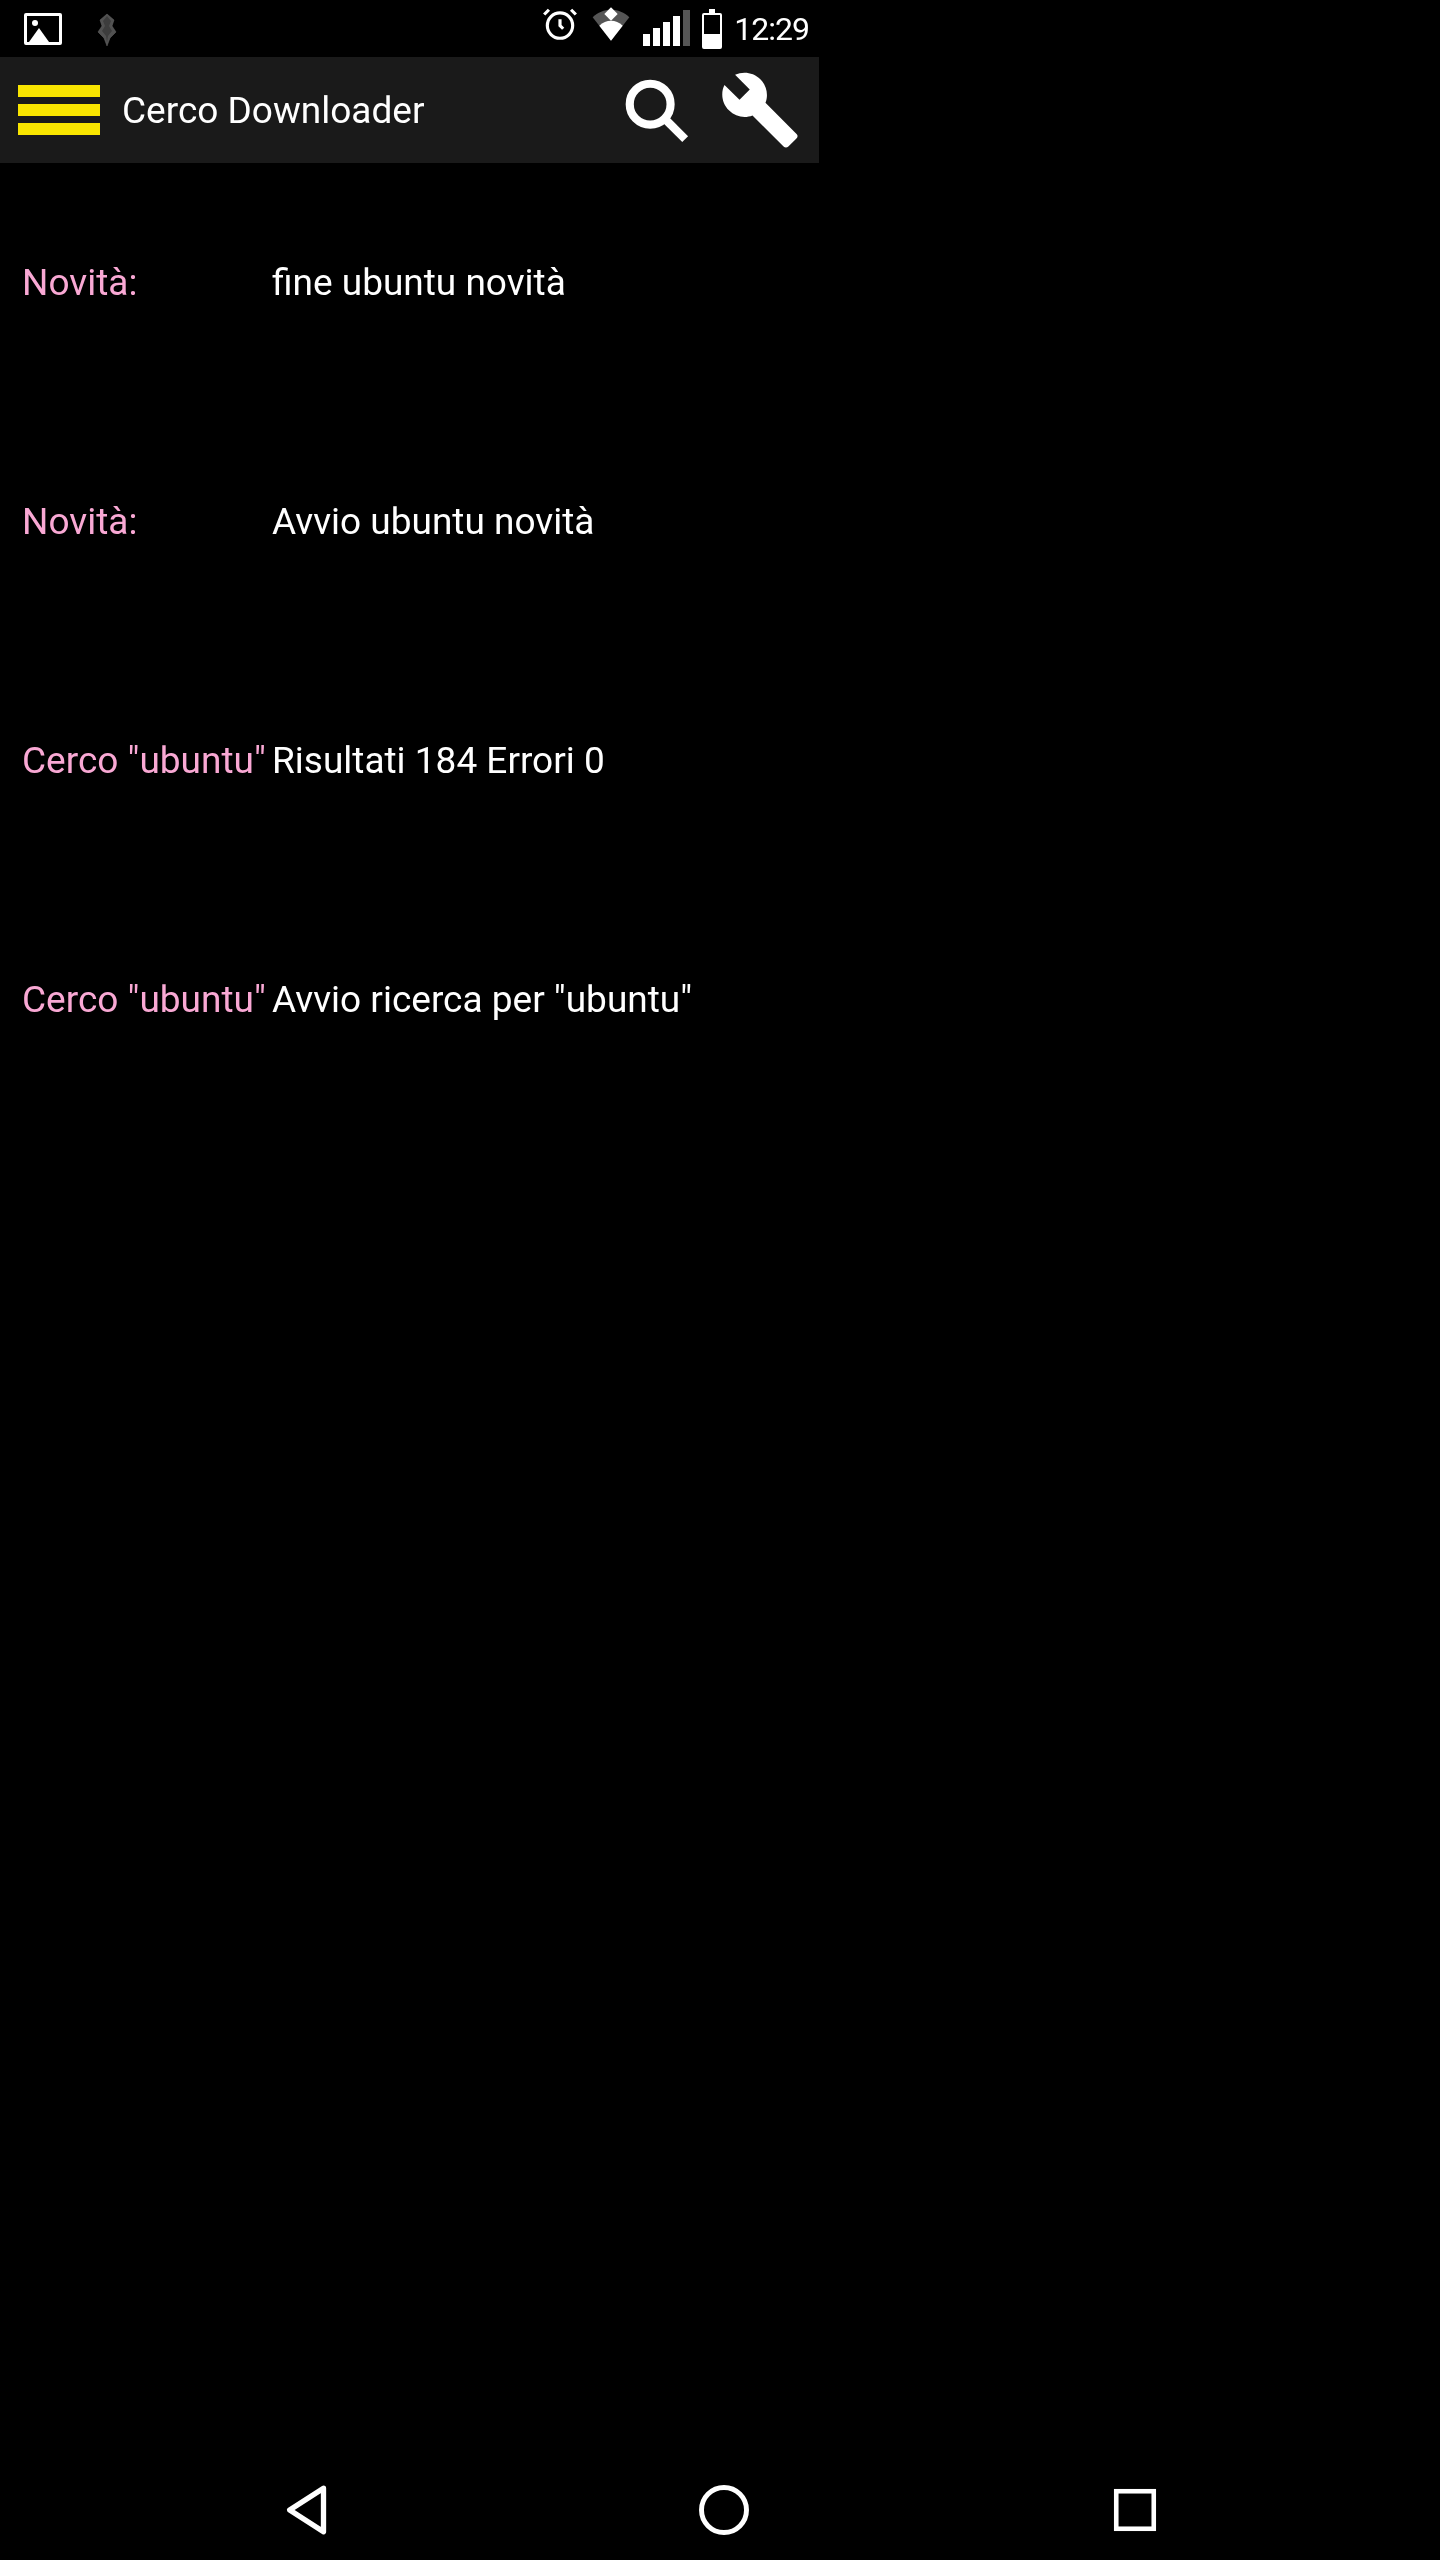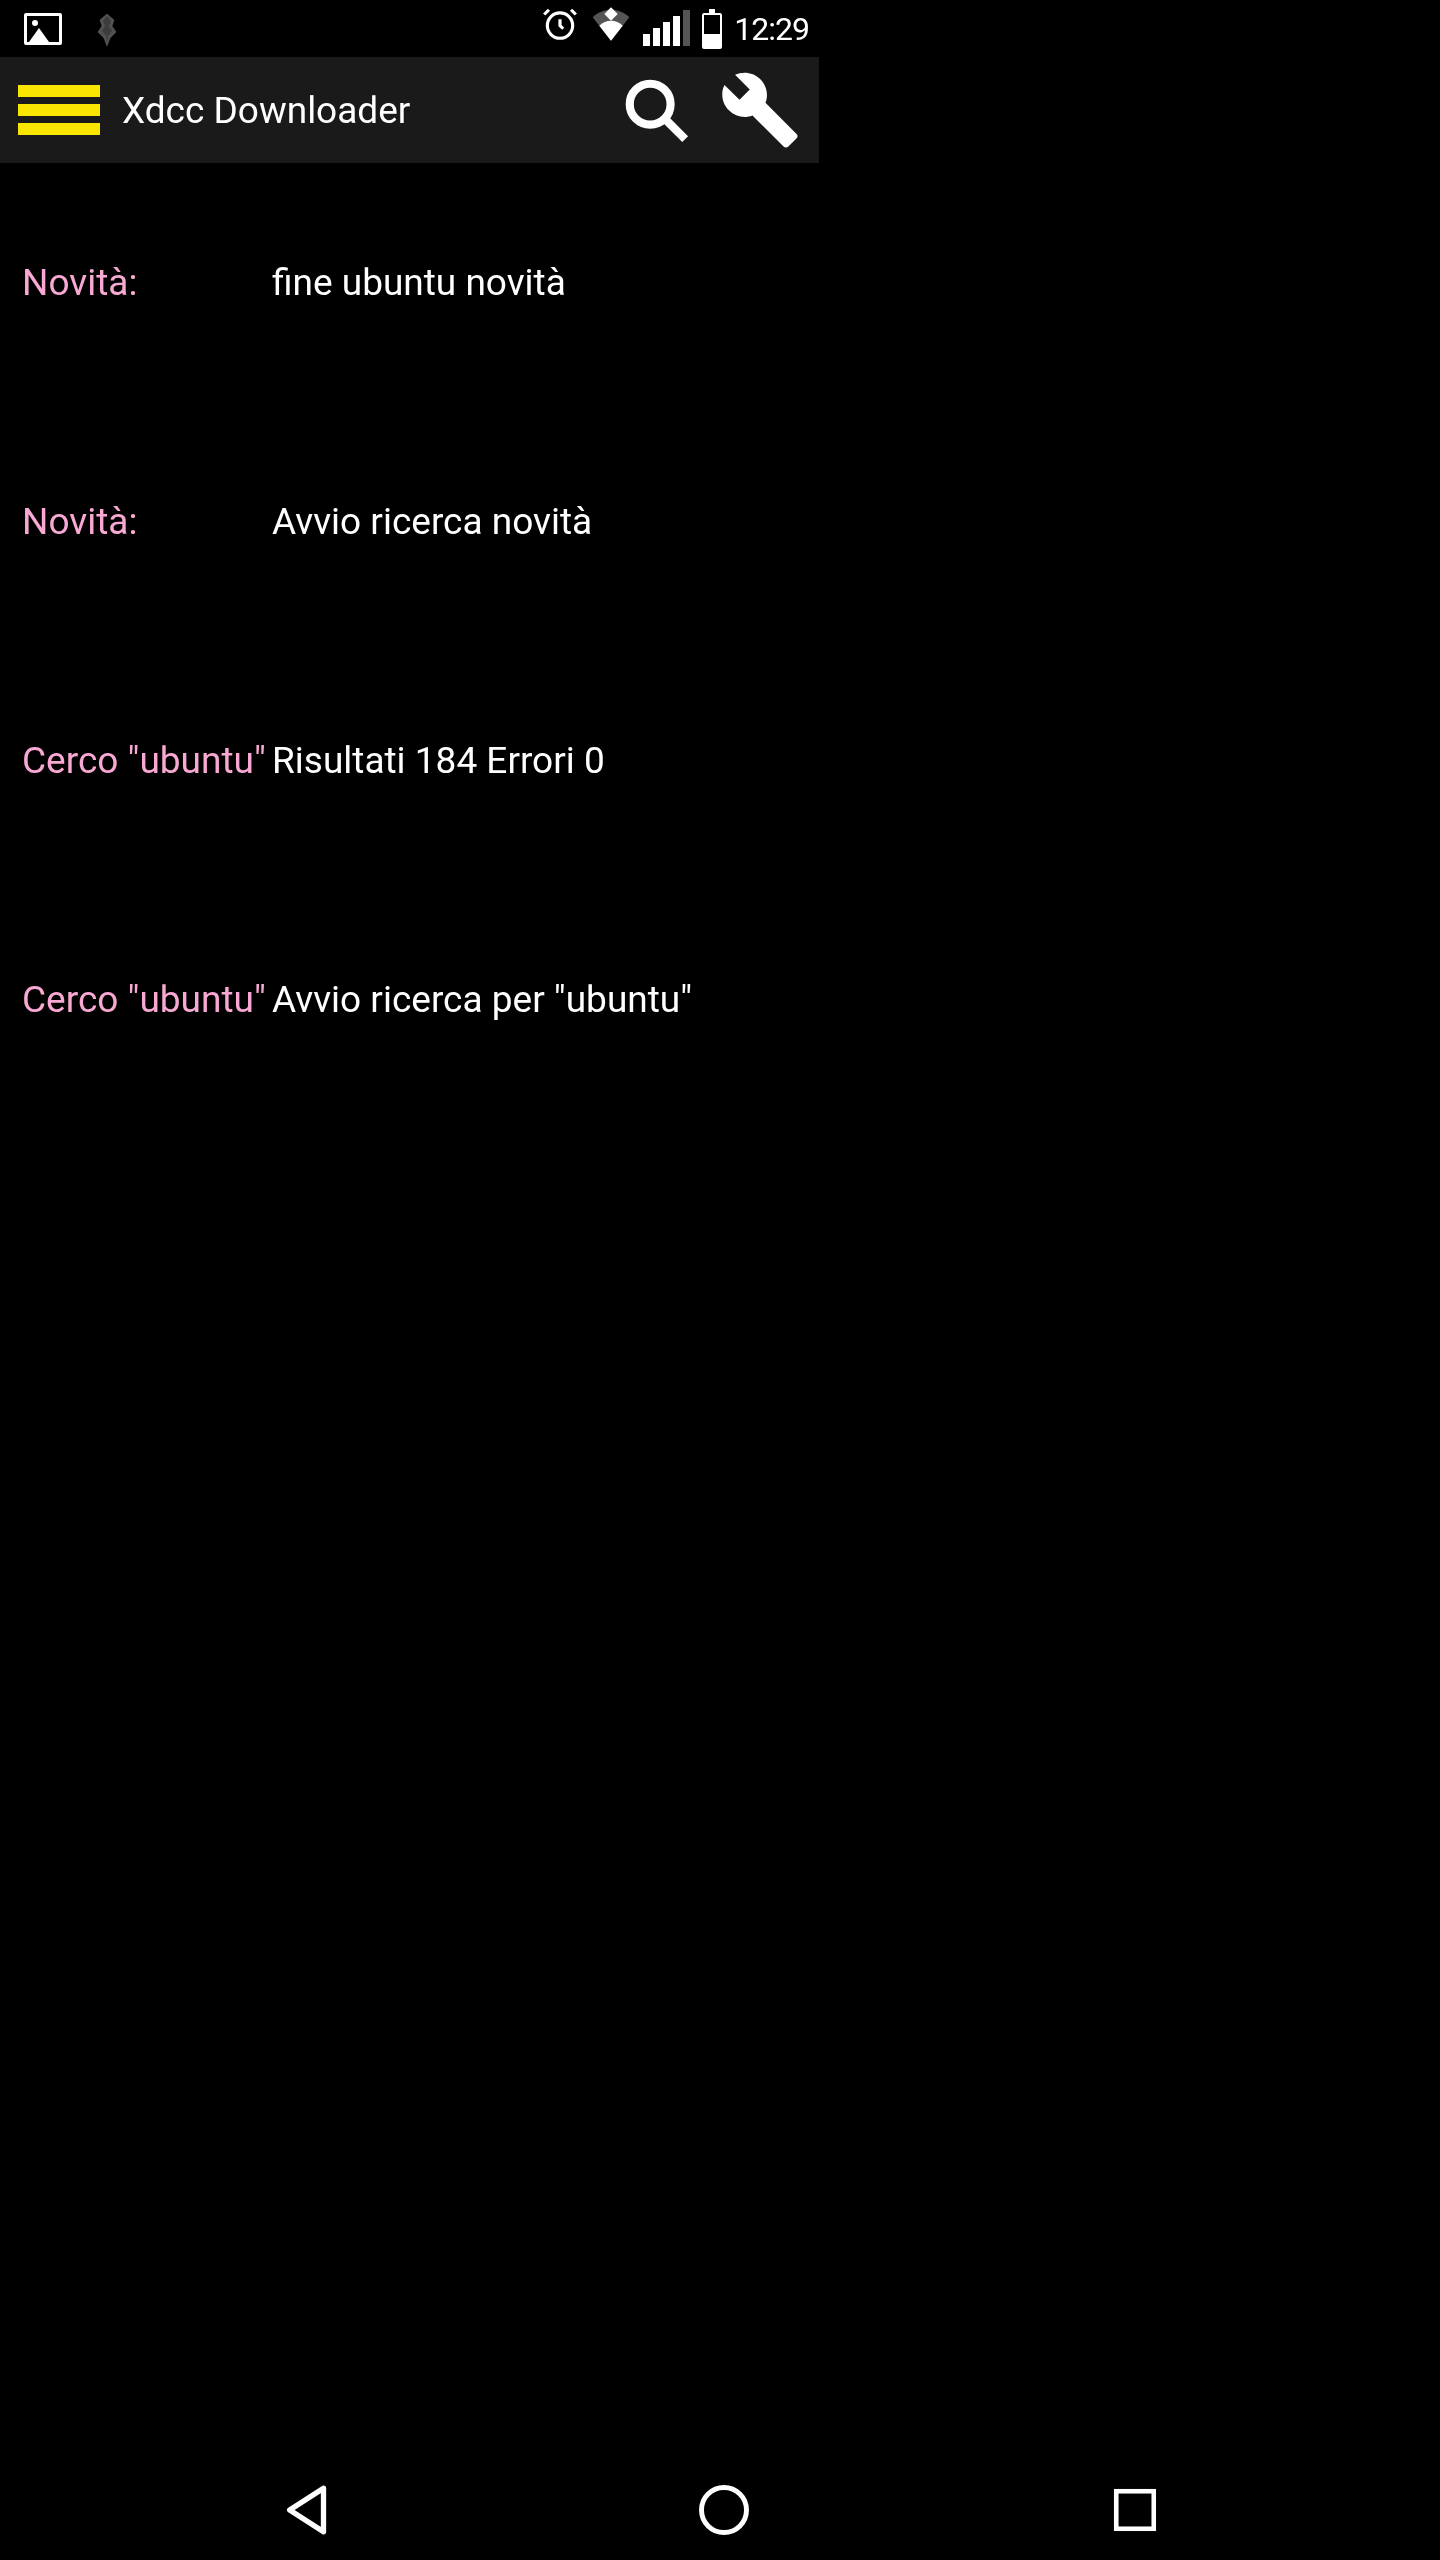--- a/index.html
+++ b/index.html
@@ -236,21 +236,21 @@
     <span class="clock">12:29</span>
   </div>
 </div>
 
 <div class="app-bar">
   <div class="hamburger">
     <div class="hamburger-line"></div>
     <div class="hamburger-line"></div>
     <div class="hamburger-line"></div>
   </div>
-  <div class="app-title">Xdcc Downloader</div>
+  <div class="app-title">Cerco Downloader</div>
   <div class="action-icons">
     <span class="search-icon">
       <svg viewBox="0 0 24 24" fill="none" stroke="#fff" stroke-width="2.8">
         <circle cx="10" cy="10" r="7"></circle>
         <line x1="15" y1="15" x2="22" y2="22"></line>
       </svg>
     </span>
     <span class="wrench-icon">
       <svg viewBox="0 0 24 24">
         <path fill="#fff" d="M22.7 19l-9.1-9.1c.9-2.3.4-5-1.5-6.9-2-2-5-2.4-7.4-1.3L9 6 6 9 1.6 4.7C.4 7.1.9 10.1 2.9 12.1c1.9 1.9 4.6 2.4 6.9 1.5l9.1 9.1c.4.4 1 .4 1.4 0l2.3-2.3c.5-.4.5-1.1.1-1.4z"></path>
@@ -259,21 +259,21 @@
   </div>
 </div>
 
 <div class="content">
   <div class="log-row">
     <span class="log-label">Novità:</span>
     <span class="log-value">fine ubuntu novità</span>
   </div>
   <div class="log-row">
     <span class="log-label">Novità:</span>
-    <span class="log-value">Avvio ricerca novità</span>
+    <span class="log-value">Avvio ubuntu novità</span>
   </div>
   <div class="log-row">
     <span class="log-label">Cerco "ubuntu"</span>
     <span class="log-value">Risultati 184   Errori 0</span>
   </div>
   <div class="log-row">
     <span class="log-label">Cerco "ubuntu"</span>
     <span class="log-value">Avvio ricerca per "ubuntu"</span>
   </div>
 </div>

